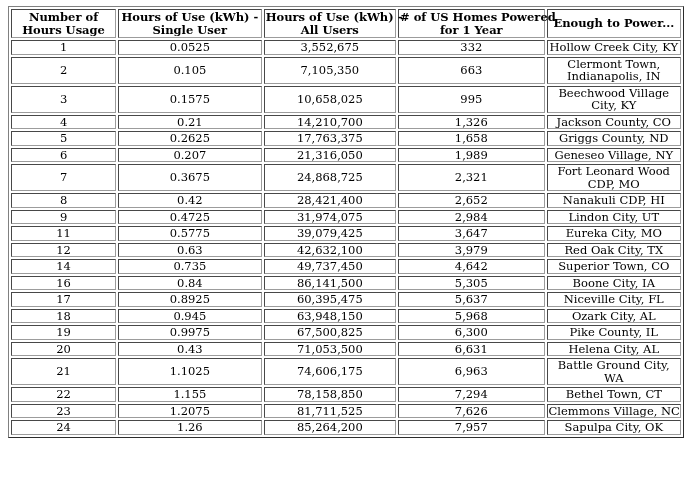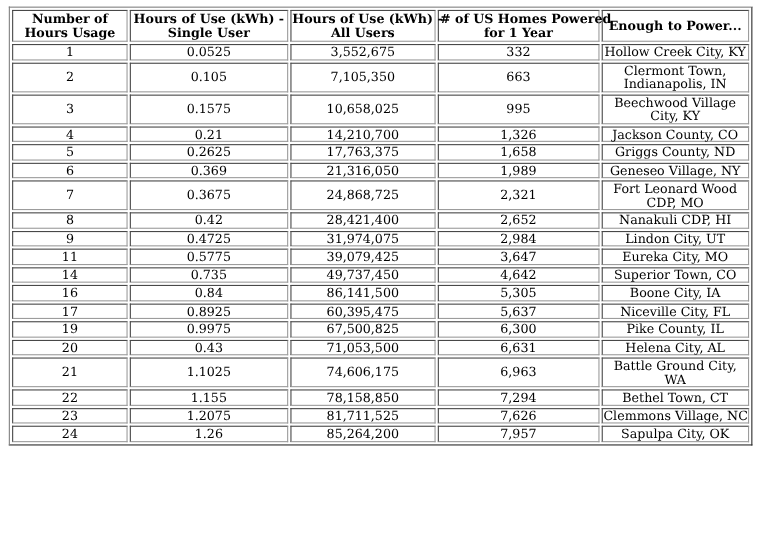--- a/index.html
+++ b/index.html
@@ -104,21 +104,21 @@
         </tr>
         <tr>
           <td>5</td>
           <td>0.2625</td>
           <td>17,763,375</td>
           <td>1,658</td>
           <td>Griggs County, ND</td>
         </tr>
         <tr>
           <td>6</td>
-          <td>0.369</td>
+          <td>0.207</td>
           <td>21,316,050</td>
           <td>1,989</td>
           <td>Geneseo Village, NY</td>
         </tr>
         <tr>
           <td>7</td>
           <td>0.3675</td>
           <td>24,868,725</td>
           <td>2,321</td>
           <td>Fort Leonard Wood
@@ -139,39 +139,53 @@
           <td>Lindon City, UT</td>
         </tr>
         <tr>
           <td>11</td>
           <td>0.5775</td>
           <td>39,079,425</td>
           <td>3,647</td>
           <td>Eureka City, MO</td>
         </tr>
         <tr>
+          <td>12</td>
+          <td>0.63</td>
+          <td>42,632,100</td>
+          <td>3,979</td>
+          <td>Red Oak City, TX</td>
+        </tr>
+        <tr>
           <td>14</td>
           <td>0.735</td>
           <td>49,737,450</td>
           <td>4,642</td>
           <td>Superior Town, CO</td>
         </tr>
         <tr>
           <td>16</td>
           <td>0.84</td>
           <td>86,141,500</td>
           <td>5,305</td>
           <td>Boone City, IA</td>
         </tr>
         <tr>
           <td>17</td>
           <td>0.8925</td>
           <td>60,395,475</td>
           <td>5,637</td>
           <td>Niceville City, FL</td>
+        </tr>
+        <tr>
+          <td>18</td>
+          <td>0.945</td>
+          <td>63,948,150</td>
+          <td>5,968</td>
+          <td>Ozark City, AL</td>
         </tr>
         <tr>
           <td>19</td>
           <td>0.9975</td>
           <td>67,500,825</td>
           <td>6,300</td>
           <td>Pike County, IL</td>
         </tr>
         <tr>
           <td>20</td>

